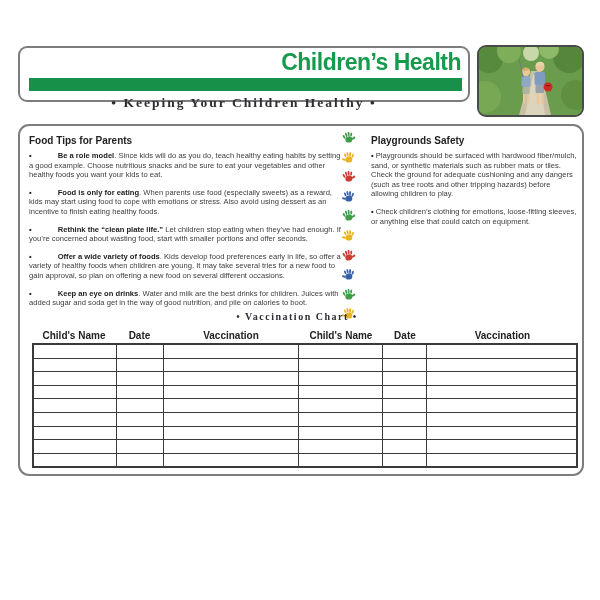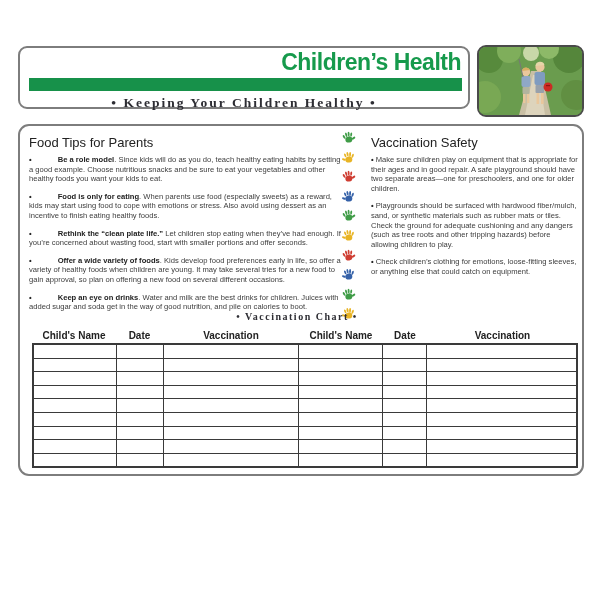--- a/index.html
+++ b/index.html
@@ -1,36 +1,36 @@
 <!DOCTYPE html>
 <html><head>
 <meta charset="utf-8">
 <style>
   html,body{margin:0;padding:0;background:#ffffff;}
   #page{position:relative;width:600px;height:600px;background:#ffffff;overflow:hidden;
         font-family:"Liberation Sans",sans-serif;color:#3c3c3c;}
 
   
-  #header-box{position:absolute;left:18px;top:46px;width:452px;height:63px;
+  #header-box{position:absolute;left:18px;top:46px;width:452px;height:56px;
               border:2px solid #7d7d7d;border-radius:9px;background:#fff;box-sizing:border-box;}
   #brand-title{position:absolute;top:1px;right:7px;font-size:23px;font-weight:bold;
                letter-spacing:-0.5px;}
   #brand-bar{position:absolute;left:9px;right:6px;top:30px;height:13px;}
   #subtitle{position:absolute;left:0;right:0;top:47px;text-align:center;
             font-family:"Liberation Serif",serif;font-weight:bold;font-size:13.5px;
             letter-spacing:2px;color:#2d2d33;}
 
   #photo-box{position:absolute;left:477px;top:45px;width:107px;height:72px;
              border:2px solid #4a4a4a;border-radius:9px;overflow:hidden;box-sizing:border-box;background:#6fa152;}
 
   
   #main-card{position:absolute;left:18px;top:124px;width:566px;height:352px;
              border:2px solid #7d7d7d;border-radius:11px;background:#fff;box-sizing:border-box;}
 
-  .sec-head{font-size:13px;font-weight:normal;color:#222;margin:0 1px 5px 0;}
+  .sec-head{font-size:10px;font-weight:bold;color:#222;margin:0 1px 5px 0;}
   .tip{font-size:7.6px;line-height:9.6px;margin:0 0 8px 0;text-align:left;}
   .tip .blt{font-weight:bold;color:#222;margin-right:2px;}
   .tip b{color:#222;padding-left:24px;}
 
   #food-col{position:absolute;left:9px;top:9px;width:316px;}
   #play-col{position:absolute;left:351px;top:9px;width:208px;}
 
   #hand-col{position:absolute;left:321px;top:4px;width:17px;height:316px;
             display:flex;flex-direction:column;justify-content:flex-start;}
   .hand{width:15px;height:14px;margin-bottom:5.6px;}
@@ -139,23 +139,22 @@
         </svg>
         <svg class="hand" viewBox="0 0 20 20" style="fill:#3f9c47;transform:rotate(-8deg)">
           <use href="#handsym"></use>
         </svg>
         <svg class="hand" viewBox="0 0 20 20" style="fill:#e8b425;transform:scale(-1,1) rotate(8deg)">
           <use href="#handsym"></use>
         </svg>
       </div>
 
     <div id="play-col">
-      <div class="sec-head">Vaccination Safety</div>
-
-      <p class="tip"><span class="blt">•</span><span>Make sure children play on equipment that is appropriate for their ages and in good repair. A safe playground should have two separate areas—one for preschoolers, and one for older children.</span></p>
+      <div class="sec-head">Playgrounds Safety</div>
+
       <p class="tip"><span class="blt">•</span><span>Playgrounds should be surfaced with hardwood fiber/mulch, sand, or synthetic materials such as rubber mats or tiles. Check the ground for adequate cushioning and any dangers (such as tree roots and other tripping hazards) before allowing children to play.</span></p>
       <p class="tip"><span class="blt">•</span><span>Check children’s clothing for emotions, loose-fitting sleeves, or anything else that could catch on equipment.</span></p>
     </div>
 
     <div id="vacc-head">• Vaccination Chart •</div>
 
     <div id="col-labels">
       <span>Child's Name</span>
       <span>Date</span>
       <span>Vaccination</span>

